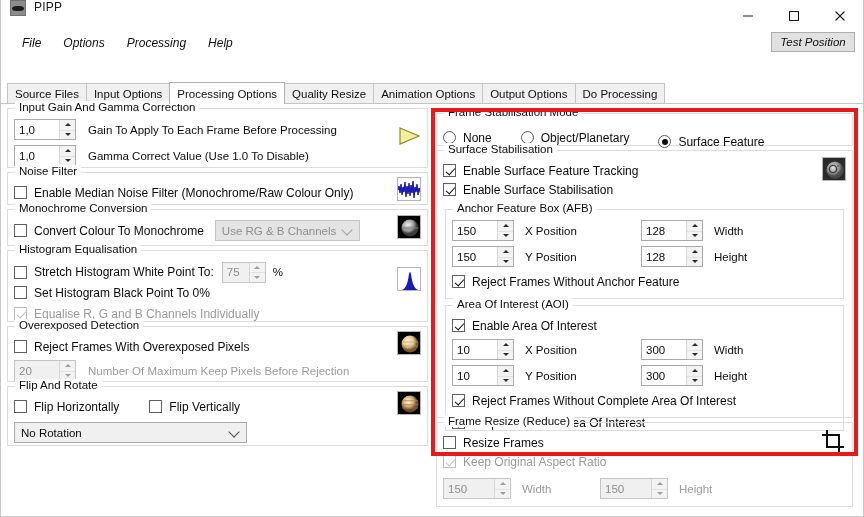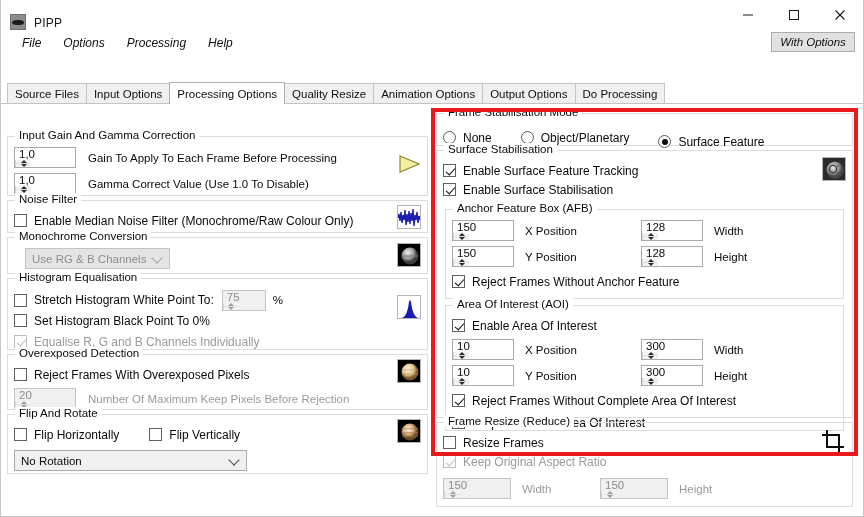--- a/index.html
+++ b/index.html
@@ -17,21 +17,21 @@
     border: 1px solid #c8c8c8;
     border-top: none;
     display: flex;
     flex-direction: column;
   }
   
   #titlebar {
     height: 31px;
     background: #ffffff;
     display: flex;
-    align-items: flex-end;
+    align-items: flex-start;
     flex: 0 0 auto;
     border-bottom: 1px solid #ffffff;
   }
   #app-icon {
     width: 16px; height: 16px;
     margin-left: 9px; margin-right: 8px;
     background: #8c8c8c;
     border: 1px solid #707070;
     position: relative;
     flex: 0 0 auto;
@@ -149,21 +149,20 @@
     white-space: nowrap;
   }
   
   .spin {
     display: inline-flex;
     height: 21px;
     border: 1px solid #aaaaaa;
     background: #ffffff;
     align-items: stretch;
     vertical-align: middle;
-    flex-direction: column;
   }
   .spin.disabled { background: #f0f0f0; border-color: #c4c4c4; }
   .spin .val {
     font-size: 11.5px;
     color: #0b0b0b;
     padding: 0 4px;
     display: flex; align-items: center;
     flex: 1 1 auto;
   }
   .spin.disabled .val { color: #8d8d8d; }
@@ -302,38 +301,38 @@
           </svg>
       </div>
     </div>
   </div>
 
   <div id="menubar">
     <div class="menu-item">File</div>
     <div class="menu-item">Options</div>
     <div class="menu-item">Processing</div>
     <div class="menu-item">Help</div>
-    <div id="test-options-btn">With Options</div>
+    <div id="test-options-btn">Test Position</div>
   </div>
 
   <div id="tabbar">
     <div class="tab">Source Files</div>
     <div class="tab">Input Options</div>
     <div class="tab active">Processing Options</div>
     <div class="tab">Quality Resize</div>
     <div class="tab">Animation Options</div>
     <div class="tab">Output Options</div>
     <div class="tab">Do Processing</div>
   </div>
 
   <div id="content">
 
     <div id="left-col">
 
-      <div class="group" style="height:60px;padding-top:10px;margin-top:28px;">
+      <div class="group" style="height:60px;padding-top:10px;">
         <div class="legend">Input Gain And Gamma Correction</div>
         <div class="row" style="margin-bottom:5px;">
           <div class="spin" style="width:62px;">
             <div class="val">1,0</div>
             <div class="arrows">
               <div class="up">
                   <i class="tri-up"></i>
                 </div>
               <div class="dn">
                   <i class="tri-dn"></i>
@@ -373,20 +372,24 @@
           <svg width="24" height="24" viewBox="0 0 24 24">
               <rect width="24" height="24" fill="#fff"></rect>
           <path d="M0 12 L1 8 L2 15 L3 6 L4 17 L5 9 L6 14 L7 4 L8 19 L9 8 L10 16 L11 5 L12 18 L13 7 L14 15 L15 3 L16 20 L17 9 L18 14 L19 6 L20 17 L21 10 L22 13 L23 8 L24 12" fill="none" stroke="#1d1db4" stroke-width="1.4"></path>
             </svg>
         </div>
       </div>
 
       <div class="group" style="height:37px;padding-top:10px;">
         <div class="legend">Monochrome Conversion</div>
         <div class="row">
+          <div class="cbrow">
+            <div class="cb"></div>
+            <div class="cblabel">Convert Colour To Monochrome</div>
+          </div>
           <div class="combo disabled" style="width:145px;margin-left:11px;">
             <span>Use RG &amp; B Channels</span>
             <span class="chev"></span>
           </div>
         </div>
         <div class="thumb" style="top:5px;background:#000;">
           <svg width="24" height="24" viewBox="0 0 24 24">
               <rect width="24" height="24" fill="#000"></rect>
           <defs>
                 <radialGradient id="gp" cx="38%" cy="33%">

